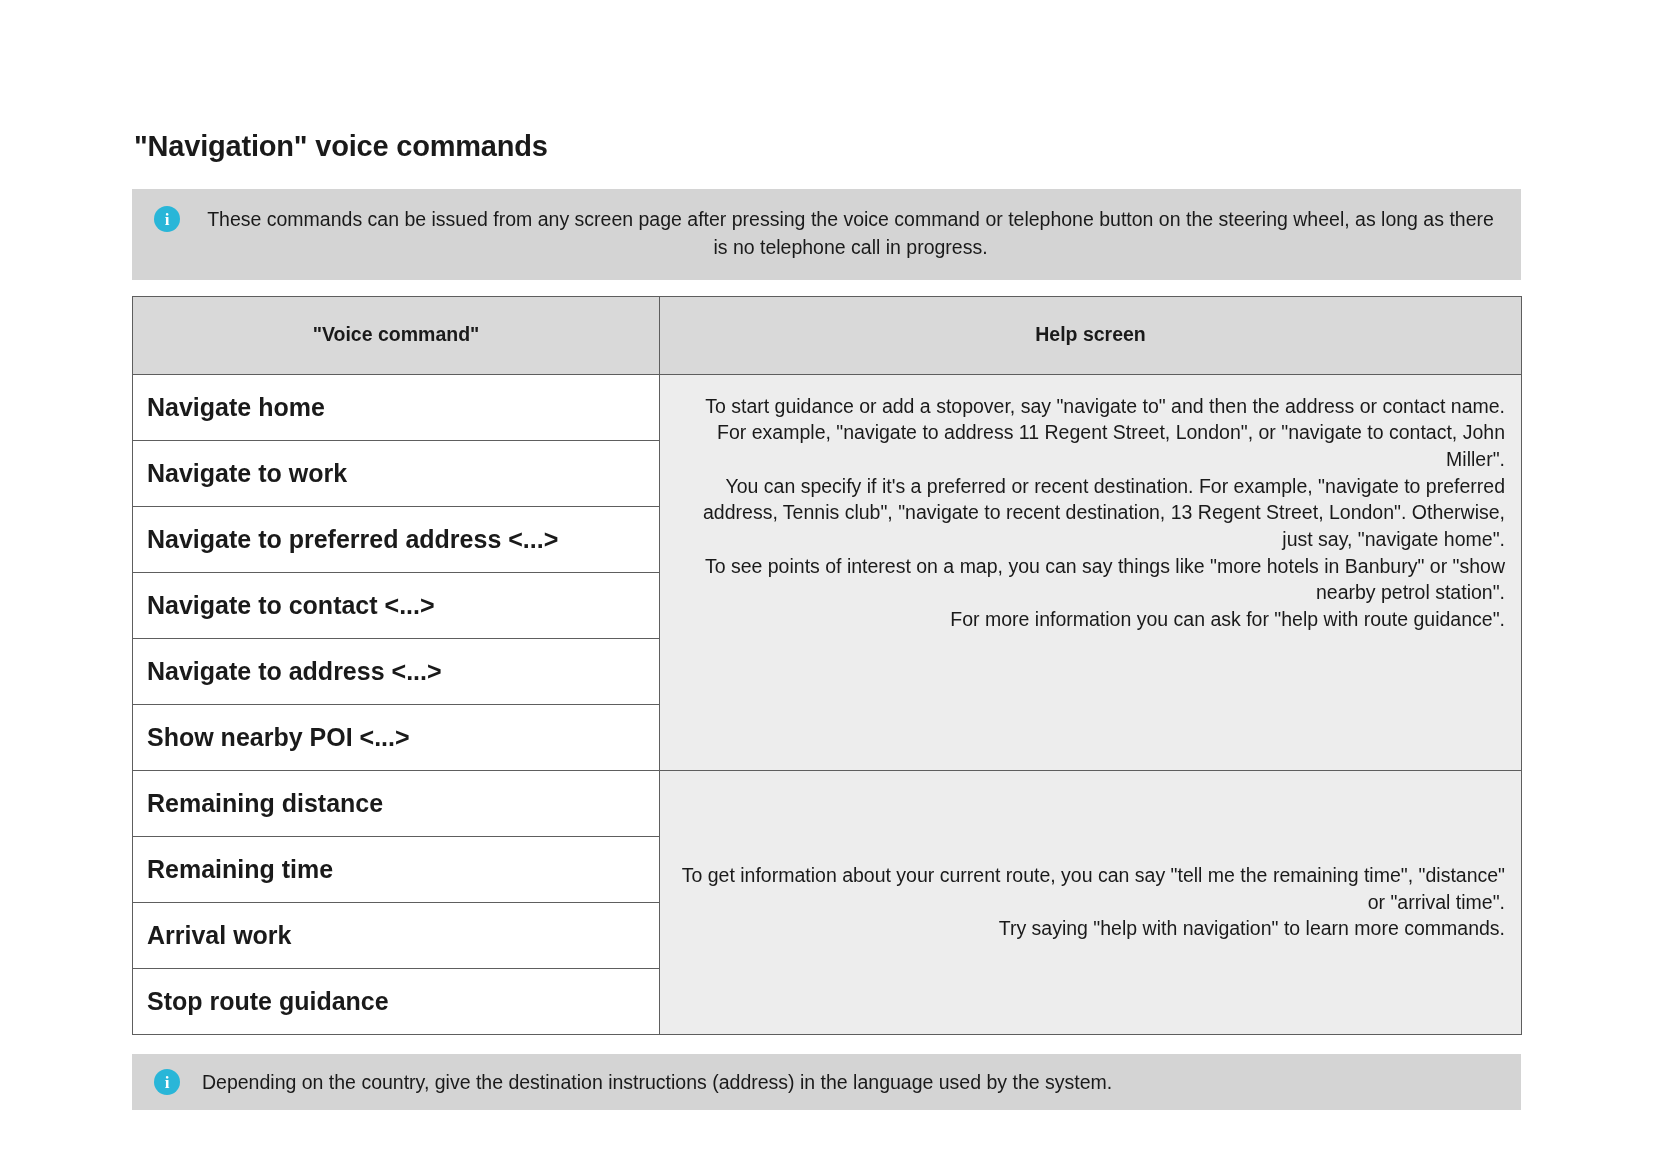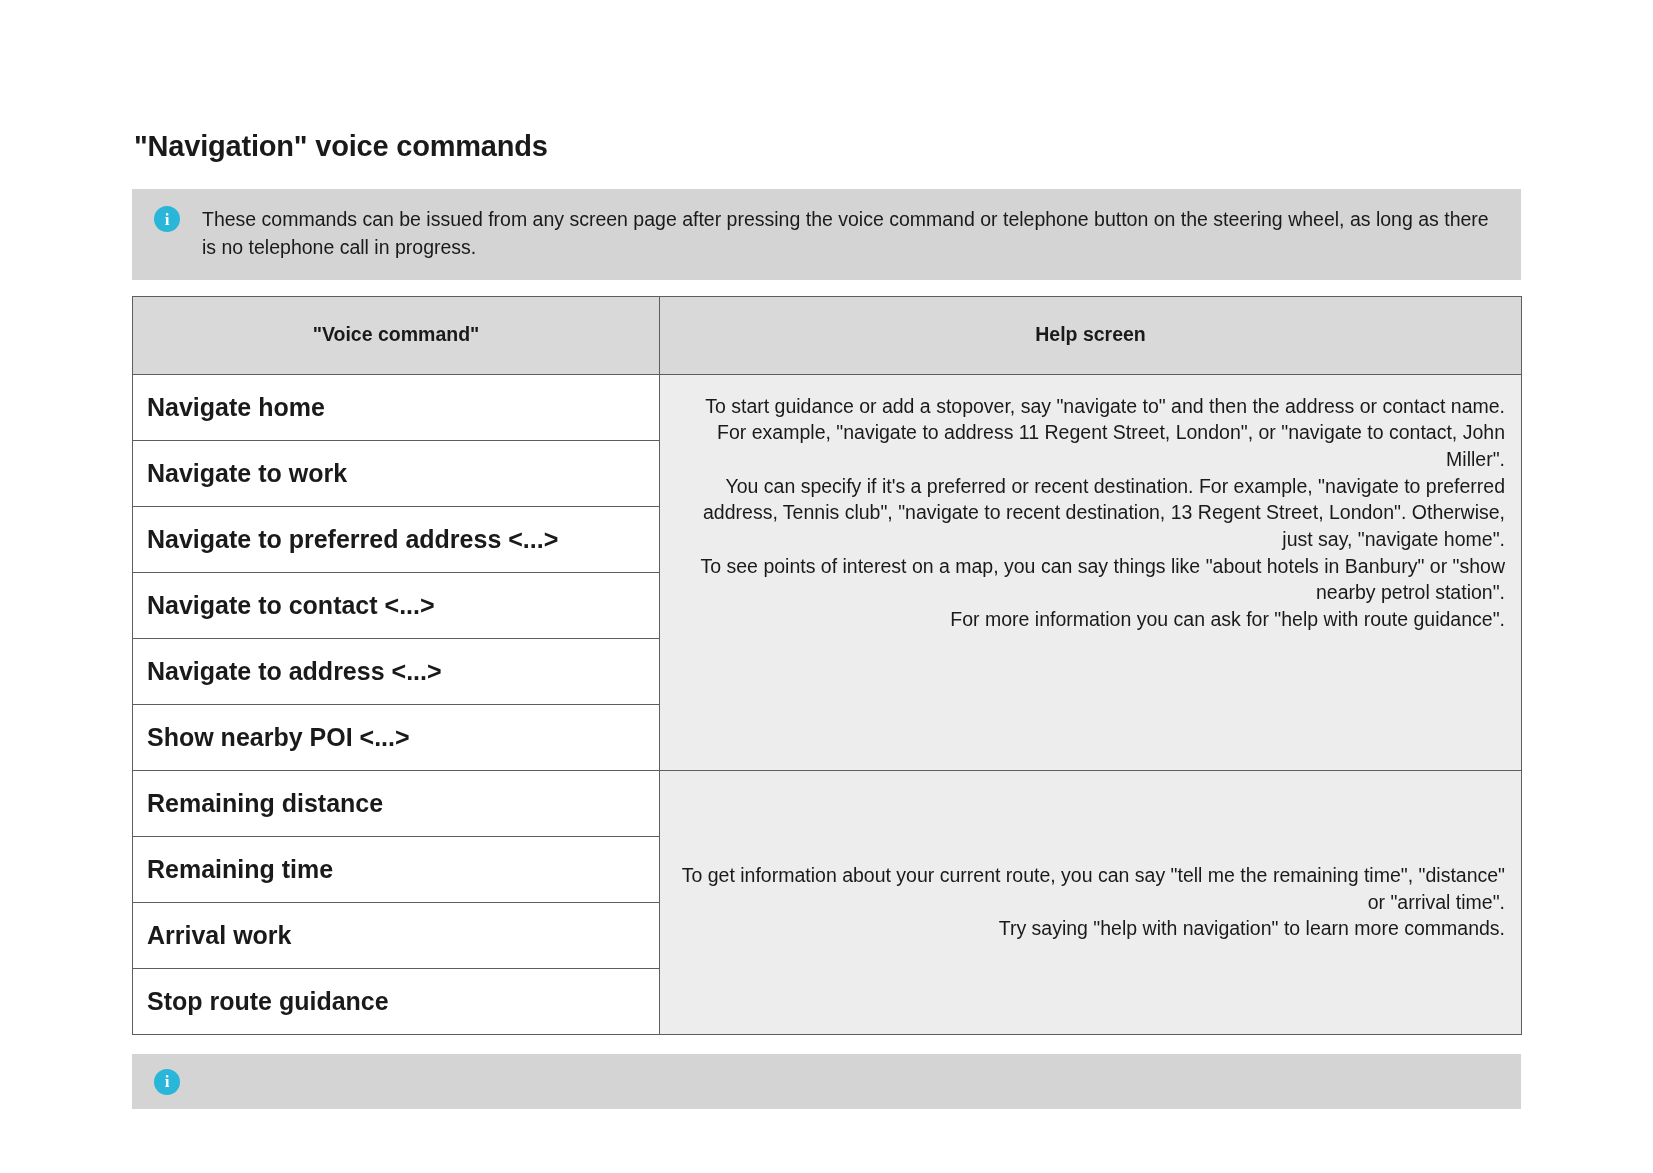--- a/index.html
+++ b/index.html
@@ -58,20 +58,21 @@
     align-items: center;
     justify-content: center;
     margin-right: 22px;
     margin-top: 1px;
     line-height: 1;
   }
   .note-text {
     font-size: 19.5px;
     line-height: 1.45;
     color: #1a1a1a;
+    text-align: center;
   }
   table.cmd-table {
     border-collapse: collapse;
     width: 1389px;
     margin-top: 16px;
     table-layout: fixed;
   }
   table.cmd-table th,
   table.cmd-table td {
     border: 1px solid #5e5e5e;
@@ -133,21 +134,21 @@
     </thead>
     <tbody>
 
       <tr>
         <td class="col-cmd cmd-cell">Navigate home</td>
         <td class="col-help help-cell" rowspan="6">
           <span class="help-inner">
             <span class="help-line">To start guidance or add a stopover, say "navigate to" and then the address or contact name.</span>
             <span class="help-line">For example, "navigate to address 11 Regent Street, London", or "navigate to contact, John Miller".</span>
             <span class="help-line">You can specify if it's a preferred or recent destination. For example, "navigate to preferred address, Tennis club", "navigate to recent destination, 13 Regent Street, London". Otherwise, just say, "navigate home".</span>
-            <span class="help-line">To see points of interest on a map, you can say things like "about hotels in Banbury" or "show nearby petrol station".</span>
+            <span class="help-line">To see points of interest on a map, you can say things like "more hotels in Banbury" or "show nearby petrol station".</span>
             <span class="help-line">For more information you can ask for "help with route guidance".</span>
           </span>
         </td>
       </tr>
       <tr>
         <td class="col-cmd cmd-cell">Navigate to work</td>
       </tr>
       <tr>
         <td class="col-cmd cmd-cell">Navigate to preferred address &lt;...&gt;</td>
       </tr>
@@ -177,15 +178,16 @@
         <td class="col-cmd cmd-cell">Arrival work</td>
       </tr>
       <tr>
         <td class="col-cmd cmd-cell">Stop route guidance</td>
       </tr>
     </tbody>
   </table>
 
   <div class="note-box bottom">
     <div class="info-icon">i</div>
+    <div class="note-text">Depending on the country, give the destination instructions (address) in the language used by the system.</div>
   </div>
 
 </div>
 
 </body></html>

